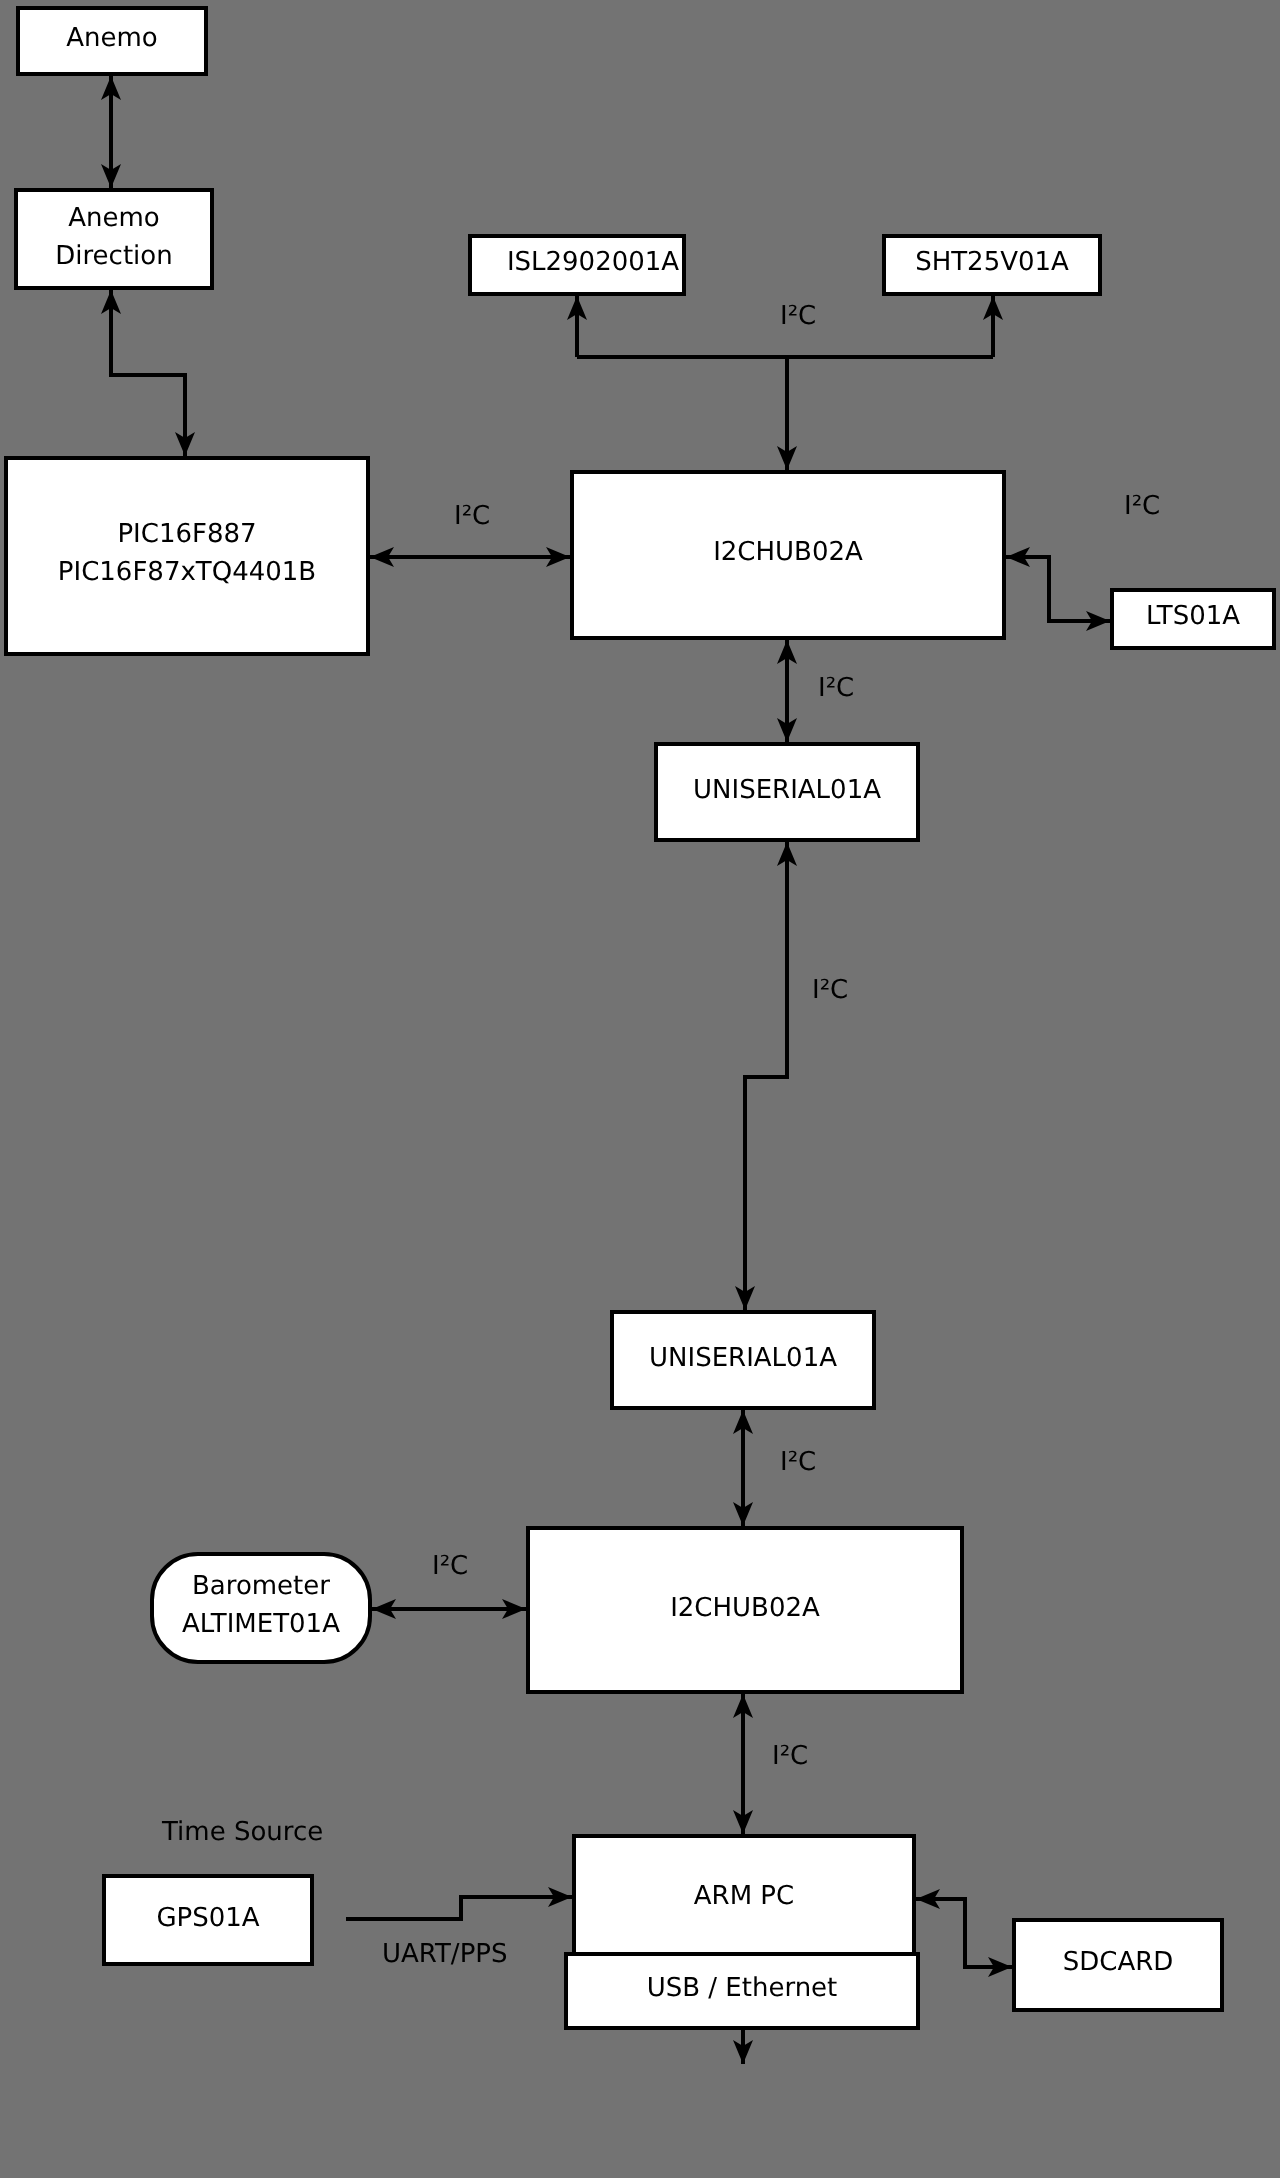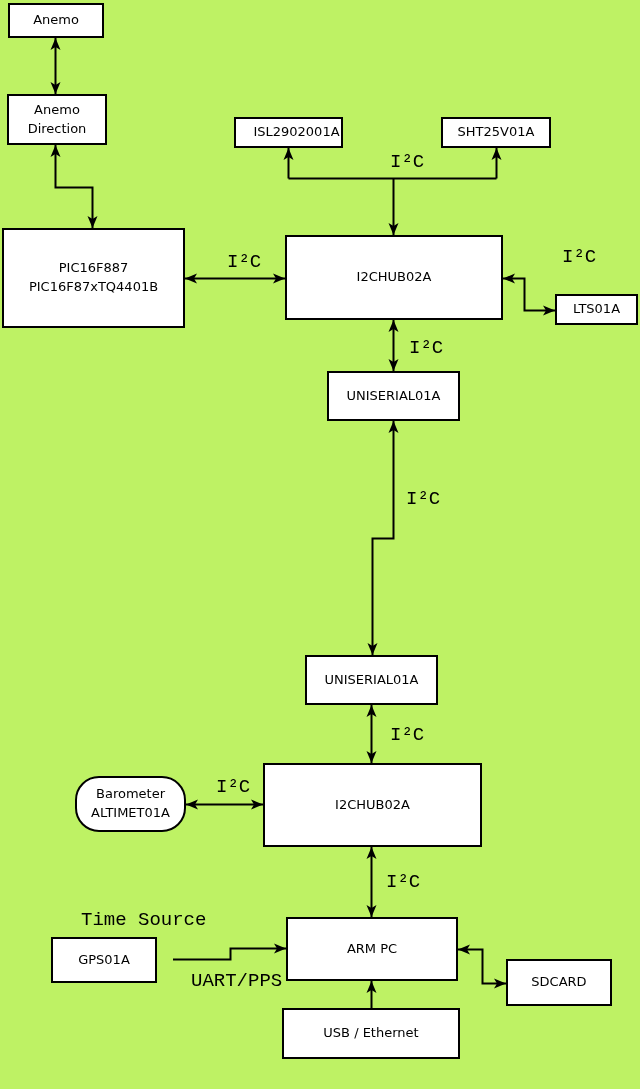--- a/index.html
+++ b/index.html
@@ -1,20 +1,20 @@
 <!DOCTYPE html>
 <html><head>
 <meta charset="utf-8">
 <style>
   html, body { margin: 0; padding: 0; background: #ffffff; }
   #canvas {
     position: relative;
     width: 640px;
     height: 1089px;
-    background: #bef264;
+    background: #737373;
     font-family: "DejaVu Sans", "Liberation Sans", sans-serif;
     color: #000;
     overflow: hidden;
   }
   #wires {
     position: absolute;
     left: 0; top: 0;
     width: 640px; height: 1089px;
     pointer-events: none;
   }
@@ -26,43 +26,42 @@
     display: flex;
     align-items: center;
     justify-content: center;
     text-align: center;
     font-size: 13px;
     line-height: 1.45;
     white-space: pre-line;
   }
   .elabel {
     position: absolute;
-    font-size: 19px;
+    font-size: 13px;
     line-height: 1.2;
     white-space: nowrap;
-    font-family: Liberation Mono, monospace;
   }
   .wire { stroke: #000; stroke-width: 2; fill: none; }
 
   
   #n-anemo { left: 8px;   top: 3px;    width: 96px;  height: 35px; }
   #n-wind  { left: 7px;   top: 94px;   width: 100px; height: 51px; }
   #n-pic   { left: 2px;   top: 228px;  width: 183px; height: 100px; }
   #n-isl   { left: 234px; top: 117px;  width: 109px; height: 31px; padding-left: 16px; }
   #n-sht   { left: 441px; top: 117px;  width: 110px; height: 31px; }
   #n-hub1  { left: 285px; top: 235px;  width: 218px; height: 85px; }
   #n-lts   { left: 555px; top: 294px;  width: 83px;  height: 31px; }
   #n-uni1  { left: 327px; top: 371px;  width: 133px; height: 50px; }
   #n-uni2  { left: 305px; top: 655px;  width: 133px; height: 50px; }
   #n-baro  { left: 75px;  top: 776px;  width: 111px; height: 56px; border-radius: 24px; }
   #n-hub2  { left: 263px; top: 763px;  width: 219px; height: 84px; }
   #n-gps   { left: 51px;  top: 937px;  width: 106px; height: 46px; }
   #n-arm   { left: 286px; top: 917px;  width: 172px; height: 64px; }
   #n-sd    { left: 506px; top: 959px;  width: 106px; height: 47px; }
-  #n-usb   { left: 282px; top: 1008px; width: 178px; height: 51px; }
+  #n-usb   { left: 282px; top: 976px; width: 178px; height: 39px; }
 
   
   #l-i2c-pic-hub   { left: 227px; top: 251px; }
   #l-i2c-sensors   { left: 390px; top: 151px; }
   #l-i2c-lts       { left: 562px; top: 246px; }
   #l-i2c-hub-uni1  { left: 409px; top: 337px; }
   #l-i2c-long      { left: 406px; top: 488px; }
   #l-i2c-uni2-hub2 { left: 390px; top: 724px; }
   #l-i2c-baro      { left: 216px; top: 776px; }
   #l-i2c-hub2-arm  { left: 386px; top: 871px; }

